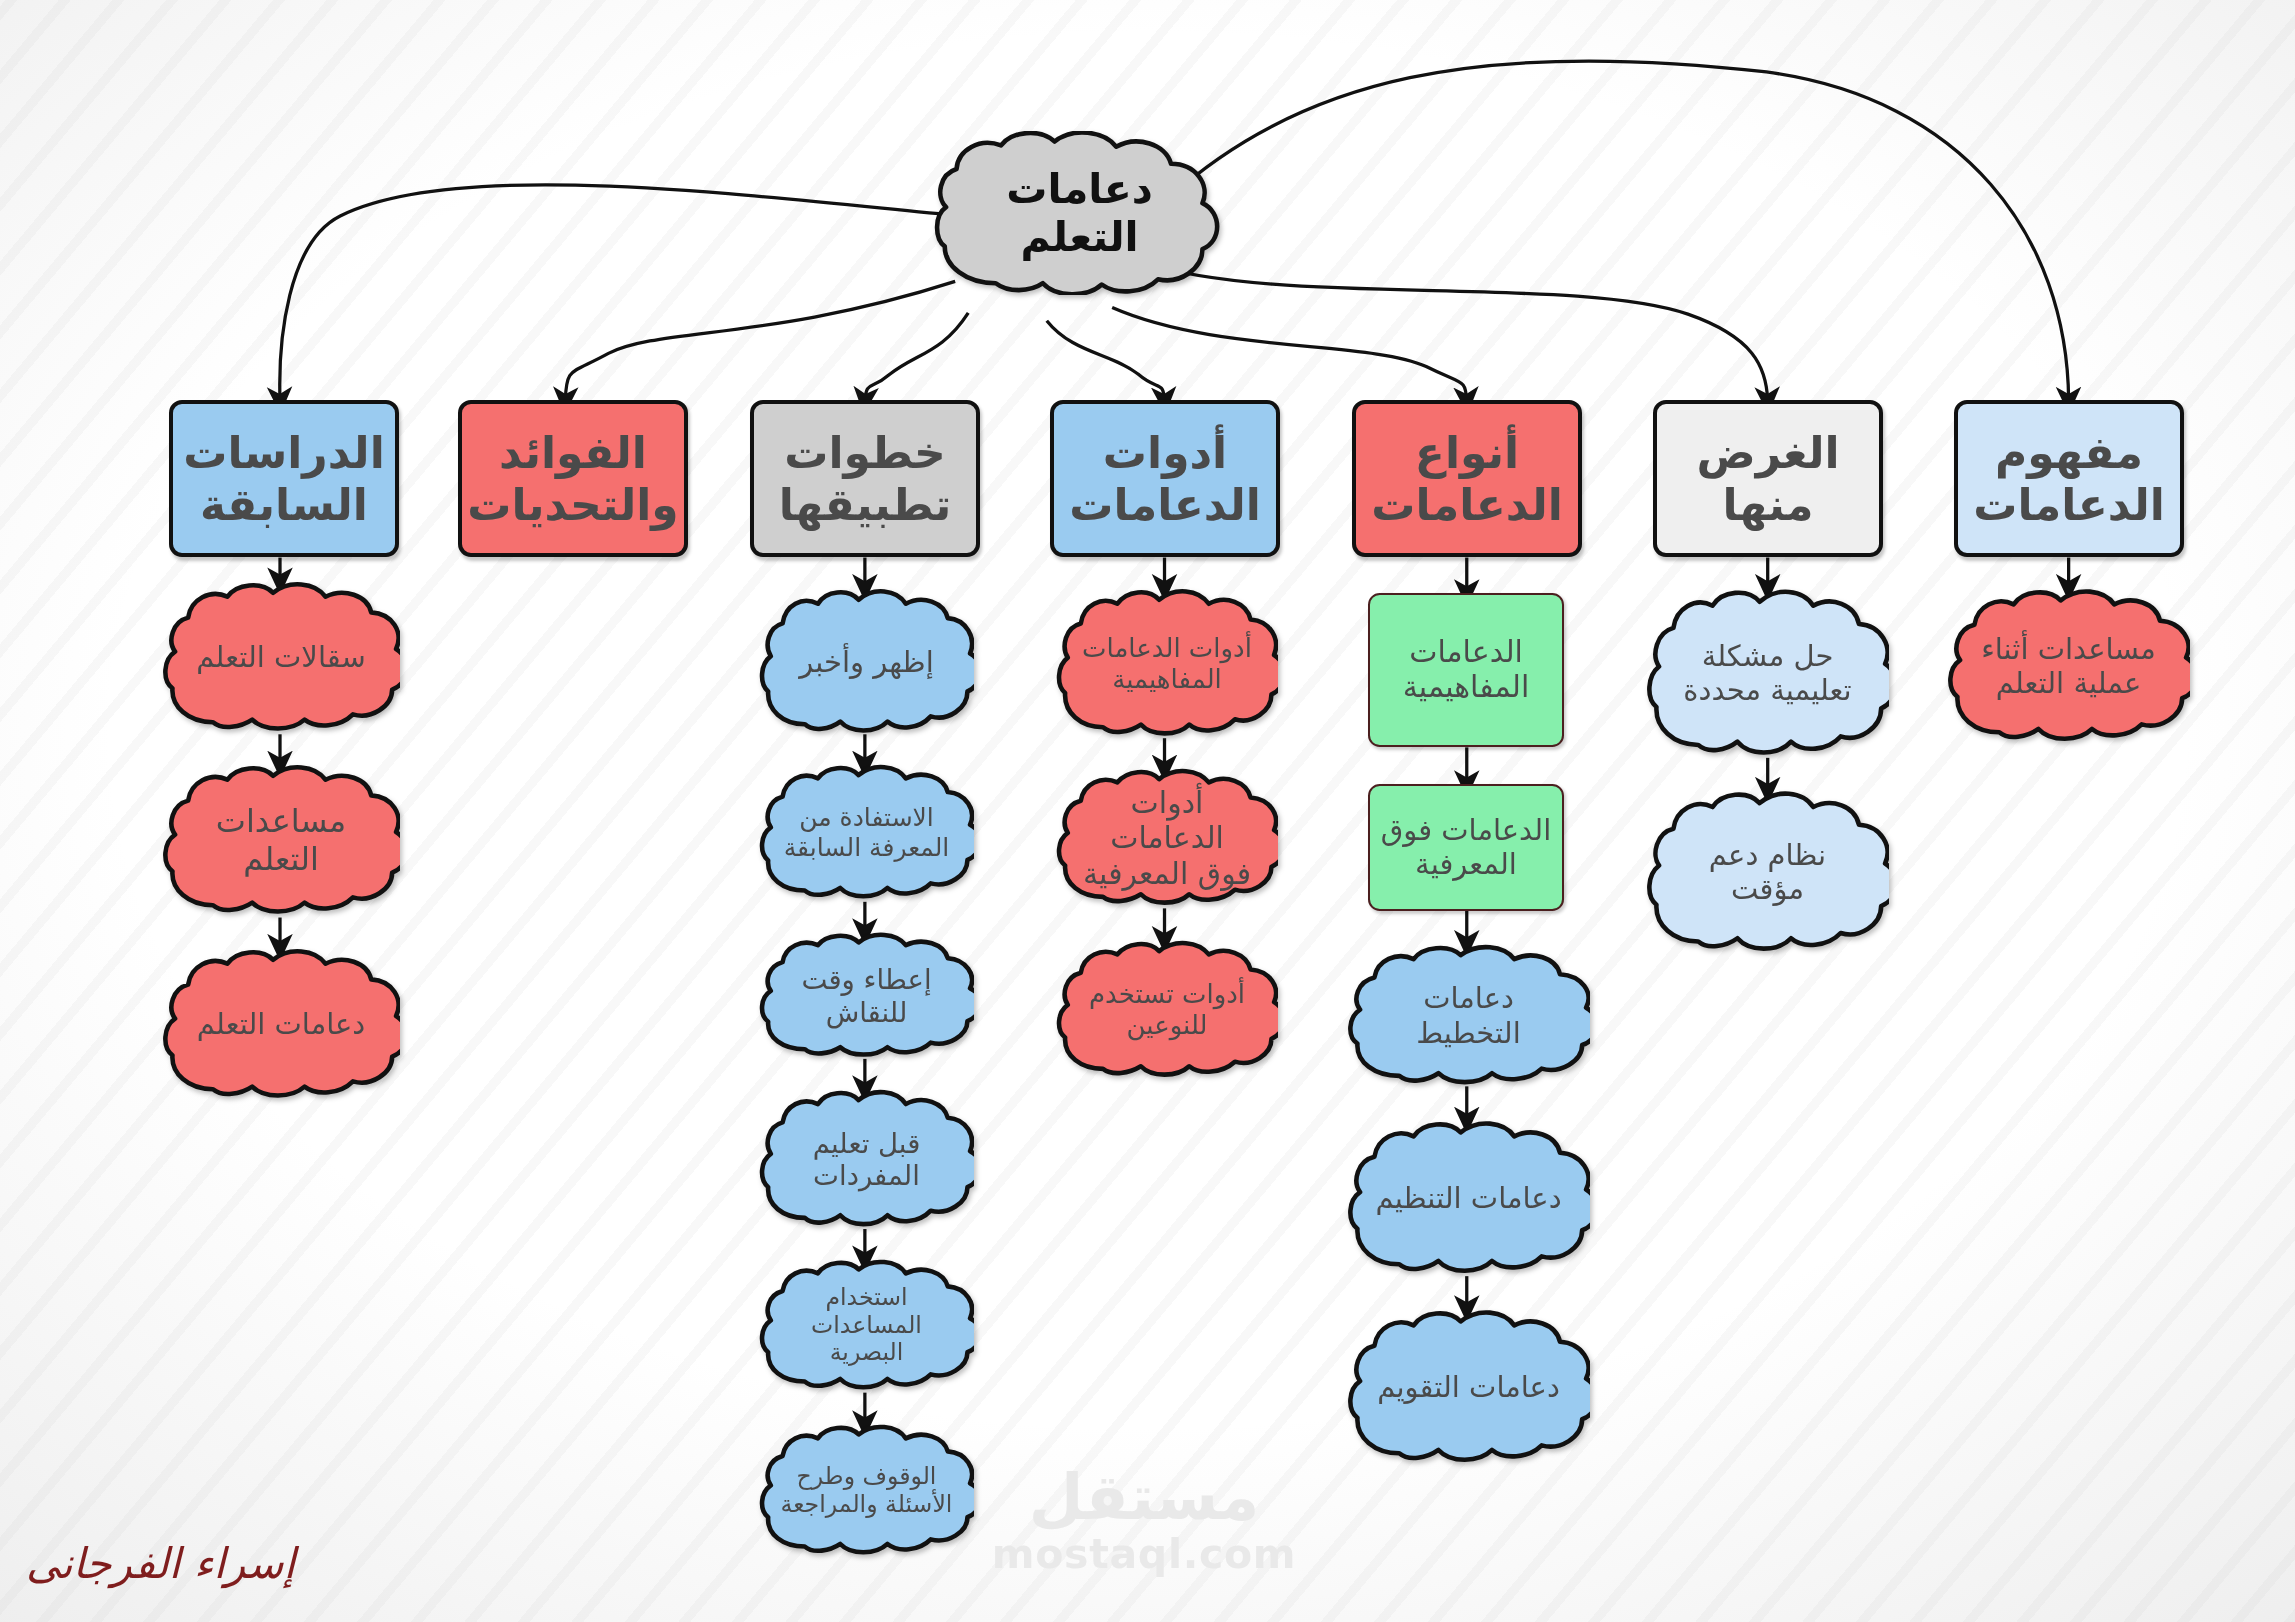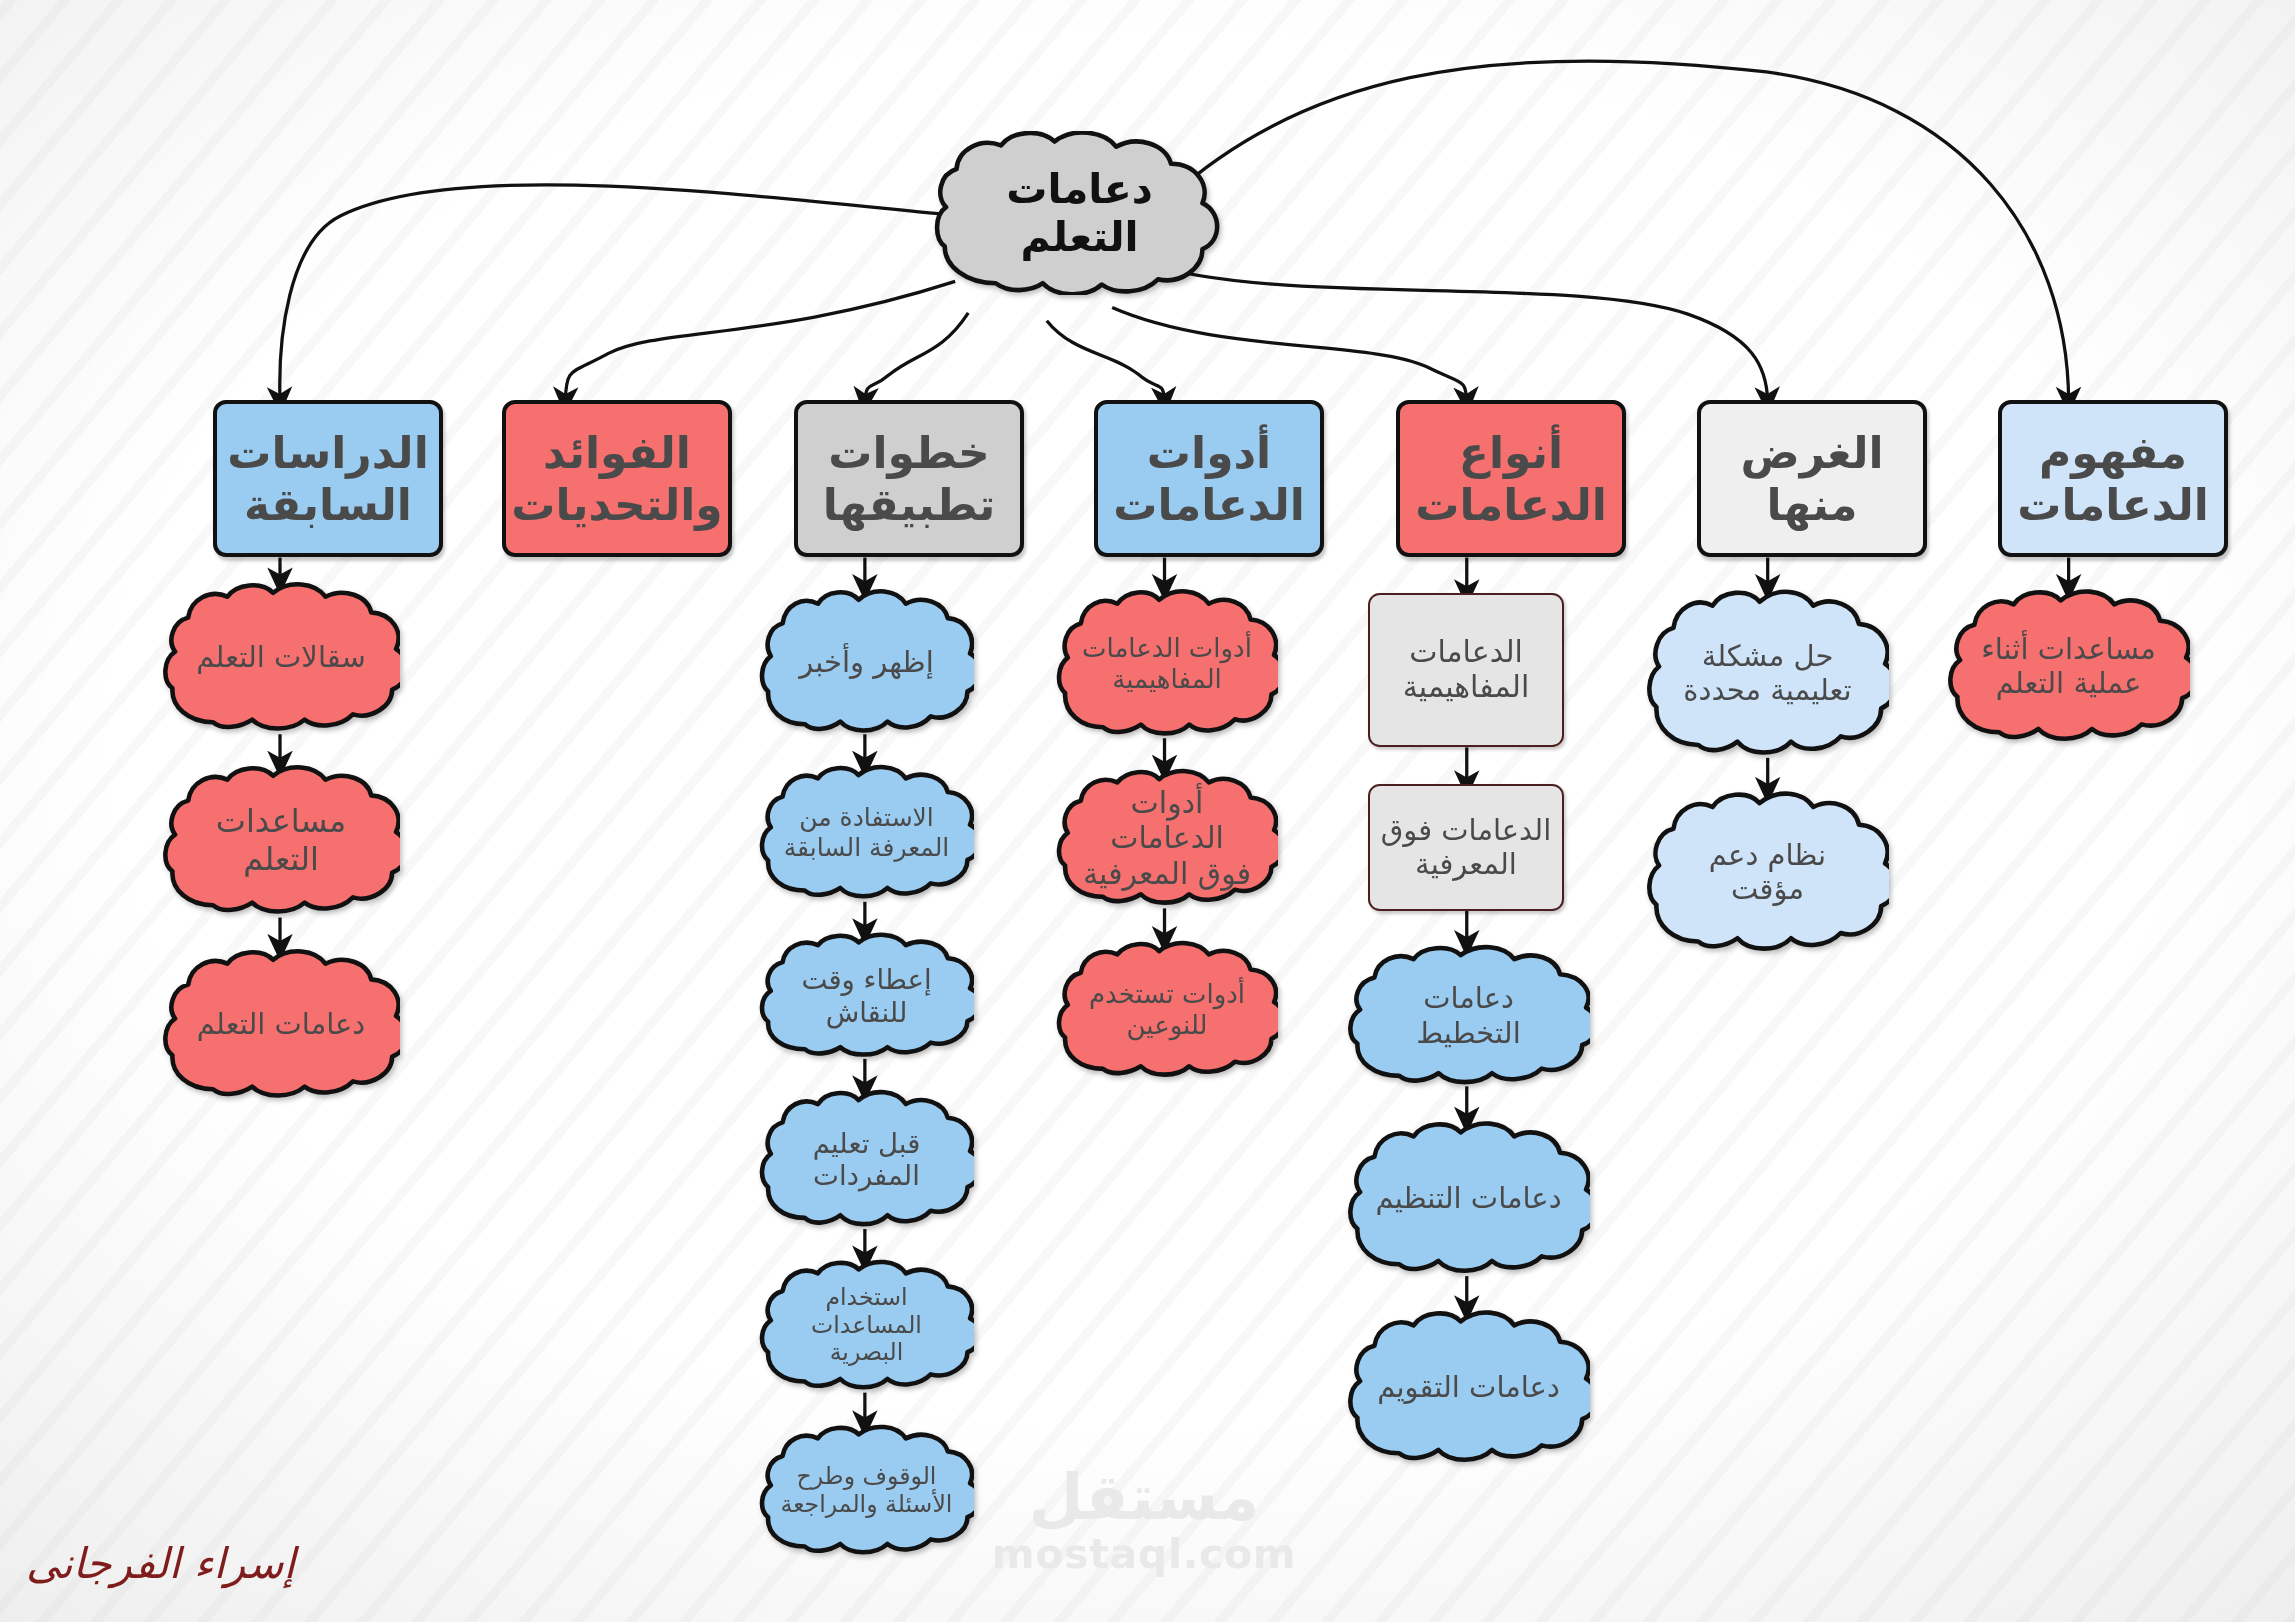--- a/index.html
+++ b/index.html
@@ -28,27 +28,26 @@
         text-align:center;line-height:1.16;}
 
   
   .hbox{
     border:4.6px solid #111111;
     border-radius:13px;
     font-weight:bold;
     letter-spacing:0px;
     box-shadow:2px 3.3px 3.3px rgba(0,0,0,0.22);
     padding:3.9px 2.6px;
-    margin-left:44px;
   }
   .hbox span{display:block;width:100%;}
 
   
   .sbox{
-    background:#e5e5e5;
+    background:#86efac;
     border:2.6px solid #4b1f1f;
     border-radius:11.8px;
     box-shadow:2px 2.6px 3.3px rgba(0,0,0,0.20);
     padding:3.9px 3.9px;
   }
 
   
   .cloud{filter:drop-shadow(2px 3.3px 2.6px rgba(0,0,0,0.25));}
   .cloud svg{position:absolute;inset:0;width:100%;height:100%;}
   .cloud .txt{

